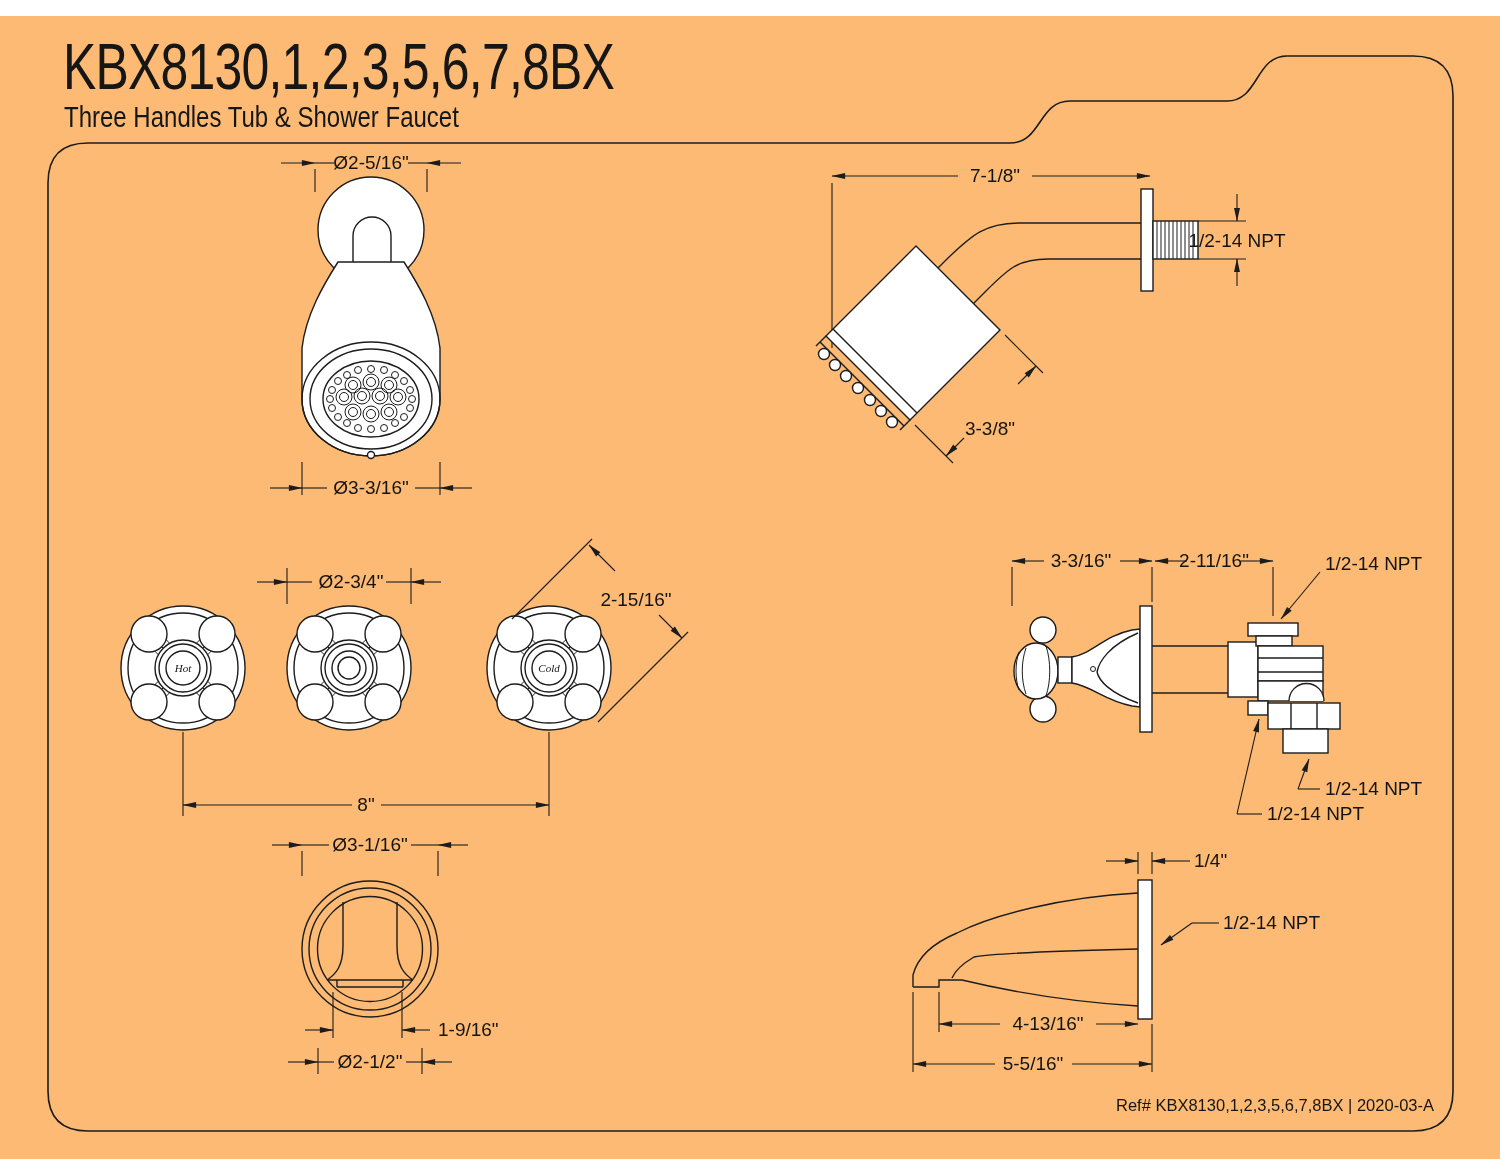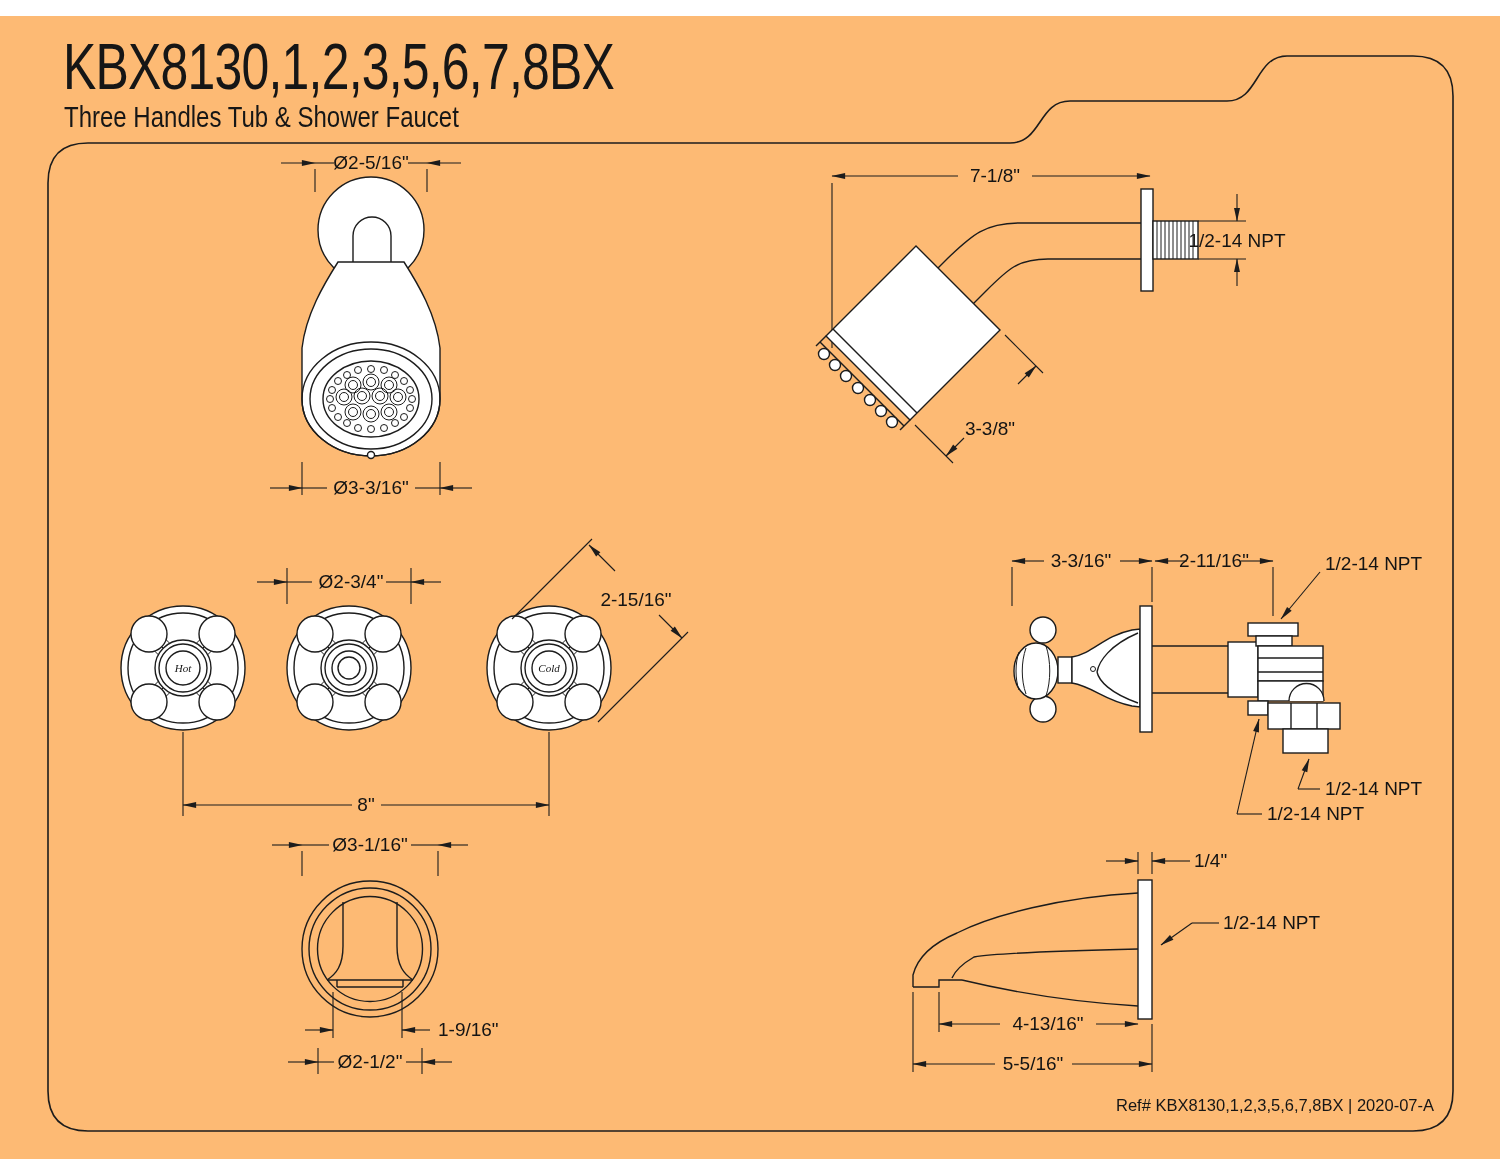--- a/index.html
+++ b/index.html
@@ -449,15 +449,15 @@
     </g>
     <g>
       <line class="d" x1="913" y1="976" x2="913" y2="1056"></line>
       <line class="d" x1="1152" y1="1008" x2="1152" y2="1056"></line>
       <line class="d" x1="995" y1="1048" x2="913" y2="1048" marker-end="url(#m6)"></line>
       <line class="d" x1="1072" y1="1048" x2="1152" y2="1048" marker-end="url(#m6)"></line>
       <text class="dim mid" x="1033" y="1054">5-5/16"</text>
     </g>
   </svg>
 
-  <div class="refline">Ref# KBX8130,1,2,3,5,6,7,8BX | 2020-07-A</div>
+  <div class="refline">Ref# KBX8130,1,2,3,5,6,7,8BX | 2020-03-A</div>
 
 </div>
 
 </body></html>

